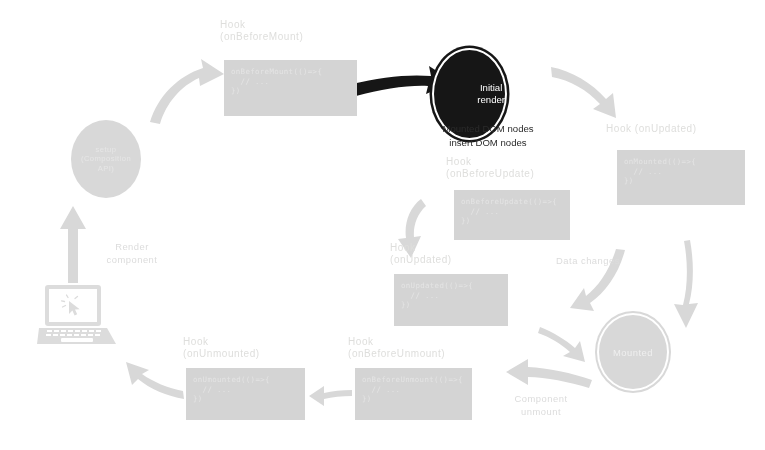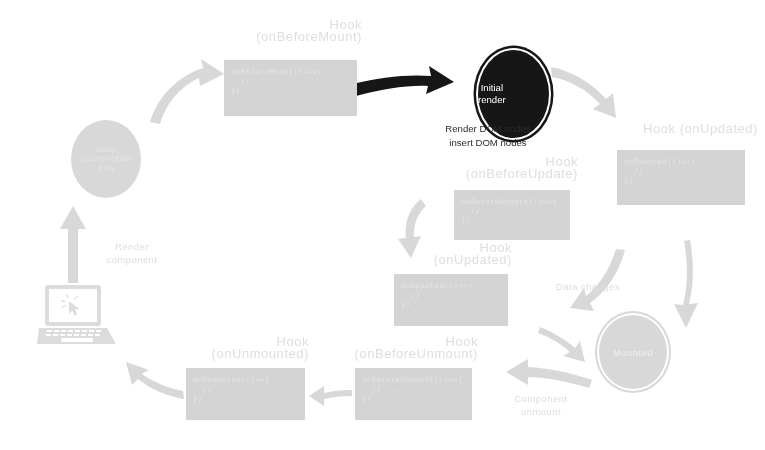--- a/index.html
+++ b/index.html
@@ -39,23 +39,23 @@
     line-height: 9.6px;
     color: #e4e4e4;
     letter-spacing: 0.35px;
     white-space: pre;
   }
 
   
   .caption {
     position: absolute;
     color: #dededc;
-    font-size: 13px;
+    font-size: 10px;
     line-height: 12.2px;
-    text-align: right;
+    text-align: left;
     letter-spacing: 0.55px;
     white-space: pre;
   }
 
   
   .circle-setup {
     position: absolute;
     left: 71px;
     top: 120px;
     width: 70px;
@@ -70,31 +70,31 @@
     color: #e6e6e6;
     font-size: 7.6px;
     line-height: 9.6px;
     text-align: center;
     letter-spacing: 0.45px;
     white-space: pre;
   }
 
   .circle-initial {
     position: absolute;
-    left: 476px;
+    left: 432px;
     top: 48px;
     width: 71px;
     height: 88px;
     border-radius: 50%;
     background: #161616;
     border: 2.5px solid #ffffff;
     box-shadow: 0 0 0 2.5px #161616;
     display: flex;
     align-items: center;
-    justify-content: flex-start;
+    justify-content: flex-end;
   }
   .circle-initial .lbl {
     color: #ffffff;
     font-size: 9.6px;
     line-height: 11.6px;
     text-align: center;
     font-weight: 400;
     white-space: pre;
   }
 
@@ -276,24 +276,24 @@
 
   <div class="caption" style="left:390px; top:242px; width:122px;">Hook
 (onUpdated)</div>
 
   <div class="caption" style="left:348px; top:336px; width:130px;">Hook
 (onBeforeUnmount)</div>
 
   <div class="caption" style="left:183px; top:336px; width:126px;">Hook
 (onUnmounted)</div>
 
-  <div class="note-dark" style="left:417px; top:122px; width:142px;">Render DOM nodes
+  <div class="note-dark" style="left:417px; top:122px; width:142px;">Mounted DOM nodes
 insert DOM nodes</div>
 
-  <div class="note-faint" style="left:518px; top:280px; width:140px;text-align:center;">Data changes</div>
+  <div class="note-faint" style="left:518px; top:254px; width:140px;text-align:center;">Data changes</div>
 
   <div class="note-faint" style="left:486px; top:392px; width:110px;">Component
 unmount</div>
 
   <div class="note-faint" style="left:83px; top:240px; width:98px;">Render
 component</div>
 
 </div>
 
 </body></html>

